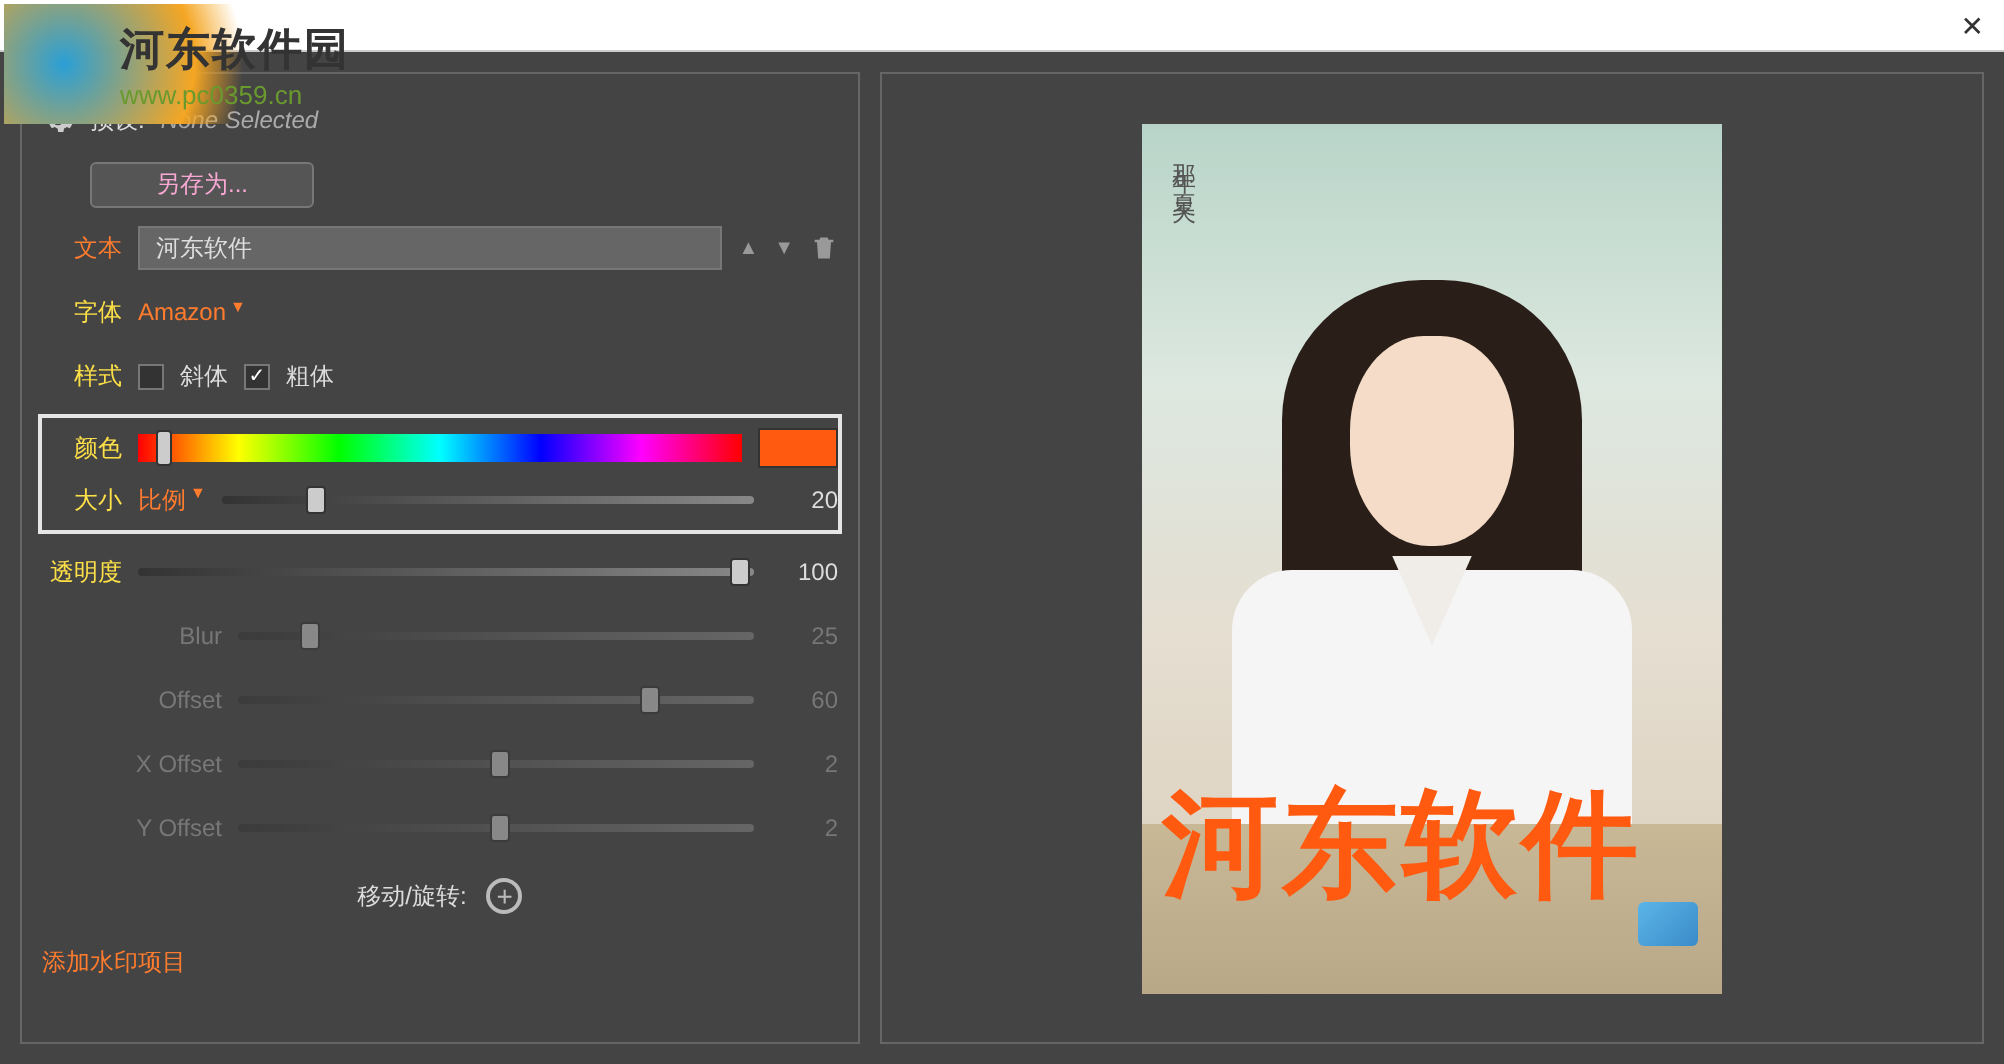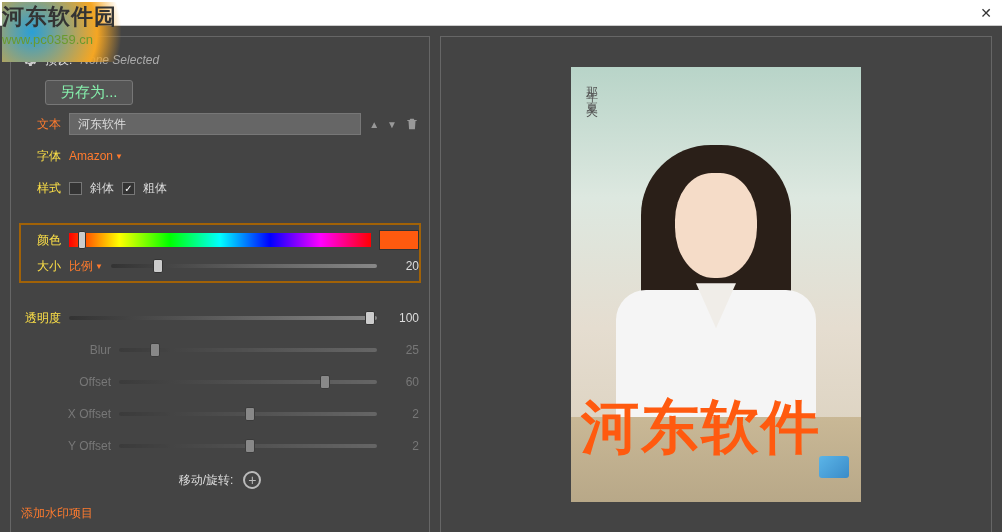--- a/index.html
+++ b/index.html
@@ -2,39 +2,39 @@
 <html><head>
 <meta charset="utf-8">
 <style>
 *{margin:0;padding:0;box-sizing:border-box;font-family:"Microsoft YaHei",Arial,sans-serif}
 body{background:#d4d0c8;width:1002px;height:532px;overflow:hidden;position:relative}
 .titlebar{height:26px;background:#fff;display:flex;align-items:center;padding:0 6px;justify-content:space-between;border-bottom:1px solid #ccc}
 .titlebar-left{display:flex;align-items:center;gap:4px;font-size:12px;color:#333}
 .title-dot{width:10px;height:10px;border-radius:50%;border:2px solid #888}
 .close-x{font-size:14px;color:#333;cursor:pointer;padding:0 4px}
 .logo{position:absolute;top:2px;left:2px;z-index:10;pointer-events:none}
-.logo-img{width:190px;height:60px;background:radial-gradient(circle at 30px 30px,#2a9fd6 0%,#f5a623 40%,transparent 55%);display:flex;align-items:center;flex-direction:column;justify-content:flex-start;align-items:flex-start}
+.logo-img{width:190px;height:60px;background:radial-gradient(circle at 30px 30px,#2a9fd6 0%,#f5a623 40%,transparent 55%);display:flex;align-items:center;padding-left:58px;flex-direction:column;justify-content:center;align-items:flex-start}
 .logo-text{font-size:22px;color:#333;font-weight:bold;letter-spacing:1px}
 .logo-url{font-size:13px;color:#6a9a2e;font-weight:normal}
 .window-body{position:absolute;top:26px;left:0;right:0;bottom:0;background:#444;padding:10px;display:flex;flex-direction:column;gap:8px}
 .panels{display:flex;gap:10px;flex:1}
 .panel-left{width:420px;border:1px solid #666;padding:10px;display:flex;flex-direction:column;gap:6px}
 .panel-right{flex:1;border:1px solid #666;display:flex;align-items:center;justify-content:center;padding:8px}
 .row{display:flex;align-items:center;gap:8px;height:26px;font-size:12px;color:#ddd}
 .row-label{width:40px;text-align:right;color:#fde047}
 .row-label.orange{color:#ff7b2e}
 .gear{width:16px;height:16px;color:#ccc}
 .preset-val{color:#aaa;font-style:italic}
-.saveas-btn{background:#555;border:1px solid #777;color:#86efac;padding:2px 14px;font-size:15px;border-radius:3px;cursor:pointer;margin-left:24px}
+.saveas-btn{background:#555;border:1px solid #777;color:#f9a8d4;padding:2px 32px;font-size:12px;border-radius:3px;cursor:pointer;margin-left:24px}
 .text-input{flex:1;background:#666;border:1px solid #777;color:#ddd;padding:3px 8px;font-size:12px;outline:none}
 .trash{color:#999;cursor:pointer}
-.font-val{color:#ff7b2e;font-size:12px;display:flex;align-items:center;gap:2px}
+.font-val{color:#ff7b2e;font-size:12px;display:flex;gap:2px}
 .tri-down{font-size:8px}
 .cb{width:13px;height:13px;background:#333;border:1px solid #777;cursor:pointer;display:inline-flex;align-items:center;justify-content:center;color:#fff;font-size:10px}
-.red-box{border:2px solid #a16207;padding:2px 0;margin:16px -2px}
+.red-box{border:2px solid #e5e5e5;padding:2px 0;margin:0 -2px}
 .hue-bar{flex:1;height:14px;background:linear-gradient(90deg,#ff0000,#ffff00,#00ff00,#00ffff,#0000ff,#ff00ff,#ff0000);position:relative;cursor:pointer}
 .hue-handle{position:absolute;left:3%;top:-2px;width:8px;height:18px;background:#ccc;border:1px solid #333;border-radius:2px}
 .swatch{width:40px;height:20px;background:#ff5a0f;border:1px solid #333;cursor:pointer}
 .slider{flex:1;height:4px;background:linear-gradient(90deg,#333,#888);position:relative;border-radius:2px;cursor:pointer}
 .slider-handle{position:absolute;top:-5px;width:10px;height:14px;background:#ccc;border:1px solid #333;border-radius:2px}
 .val-num{width:34px;text-align:right;color:#ddd;font-size:12px}
 .disabled .row-label,.disabled .val-num{color:#777}
 .disabled .slider{opacity:.5}
 .move-rotate{display:flex;align-items:center;justify-content:center;gap:10px;color:#ddd;font-size:12px;margin-top:6px}
 .plus-circle{width:18px;height:18px;border:2px solid #bbb;border-radius:50%;display:flex;align-items:center;justify-content:center;font-size:14px;color:#bbb;cursor:pointer;line-height:1}

